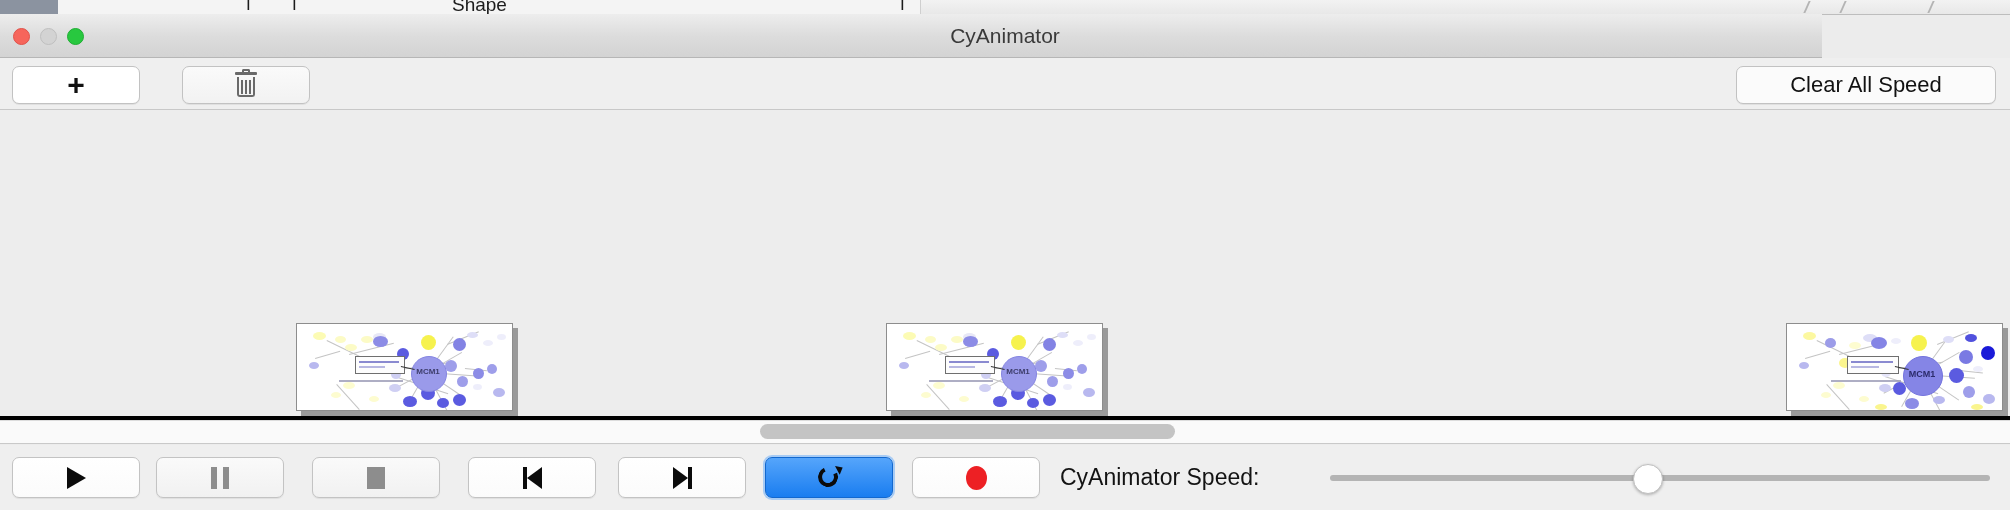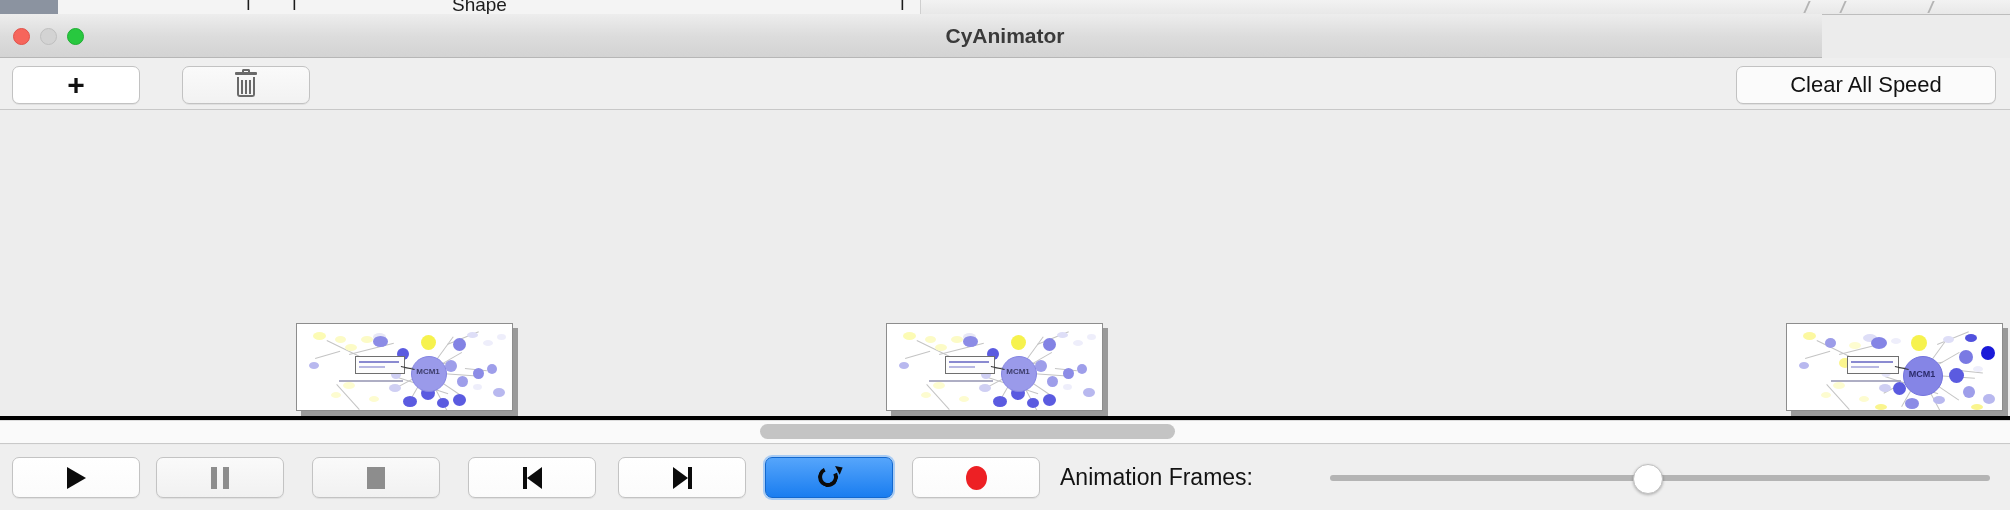--- a/index.html
+++ b/index.html
@@ -17,21 +17,21 @@
     background:linear-gradient(180deg,#f2f2f2 0%,#e8e8e8 100%);
     overflow:hidden;border-bottom:1px solid #bdbdbd;}
   .bg-tab{position:absolute;top:0;height:14px;background:#f4f4f4;border-right:1px solid #cfcfcf;}
   .bg-tab.dark{background:#8b93a0;}
   .bg-glyph{position:absolute;top:-4px;color:#1c1c1c;font-size:17px;line-height:17px;white-space:nowrap;}
   .bg-diag{position:absolute;top:1px;width:13px;height:12px;border-left:2px solid #b4b4b4;transform:skewX(-24deg);}
 
   
   .titlebar{position:absolute;left:0;top:14px;width:1822px;height:44px;
     background:linear-gradient(180deg,#ededed 0%,#dcdcdc 52%,#d3d3d3 100%);
-    border-bottom:1px solid #b6b6b6;box-sizing:border-box;font-weight:bold;}
+    border-bottom:1px solid #b6b6b6;box-sizing:border-box;}
   .lights{position:absolute;left:13px;top:14px;display:flex;gap:10px;}
   .light{width:17px;height:17px;border-radius:50%;box-sizing:border-box;}
   .light.red{background:#f6655b;border:1px solid #e0524a;}
   .light.yellow{background:#d3d3d3;border:1px solid #bfbfbf;}
   .light.green{background:#28c83f;border:1px solid #1fae33;}
   .win-title{position:absolute;left:0;top:0;width:2010px;height:44px;
     line-height:44px;text-align:center;font-size:21px;color:#3a3a3a;}
 
   
   .toolbar{position:absolute;left:0;top:58px;width:2010px;height:52px;
@@ -406,21 +406,21 @@
     <div class="pbtn active" style="left:765px;width:128px;">
       <span class="ic-loop">
           <i class="ring"></i>
           <i class="head"></i>
         </span>
     </div>
     <div class="pbtn" style="left:912px;width:128px;">
       <span class="ic-rec"></span>
     </div>
 
-    <div class="speed-label">Animation Frames:</div>
+    <div class="speed-label">CyAnimator Speed:</div>
 
     <div class="slider">
       <div class="track"></div>
       <div class="thumb" id="speed-thumb" style="left: 302.8px;"></div>
     </div>
   </div>
 
 </div>
 
 </body></html>

